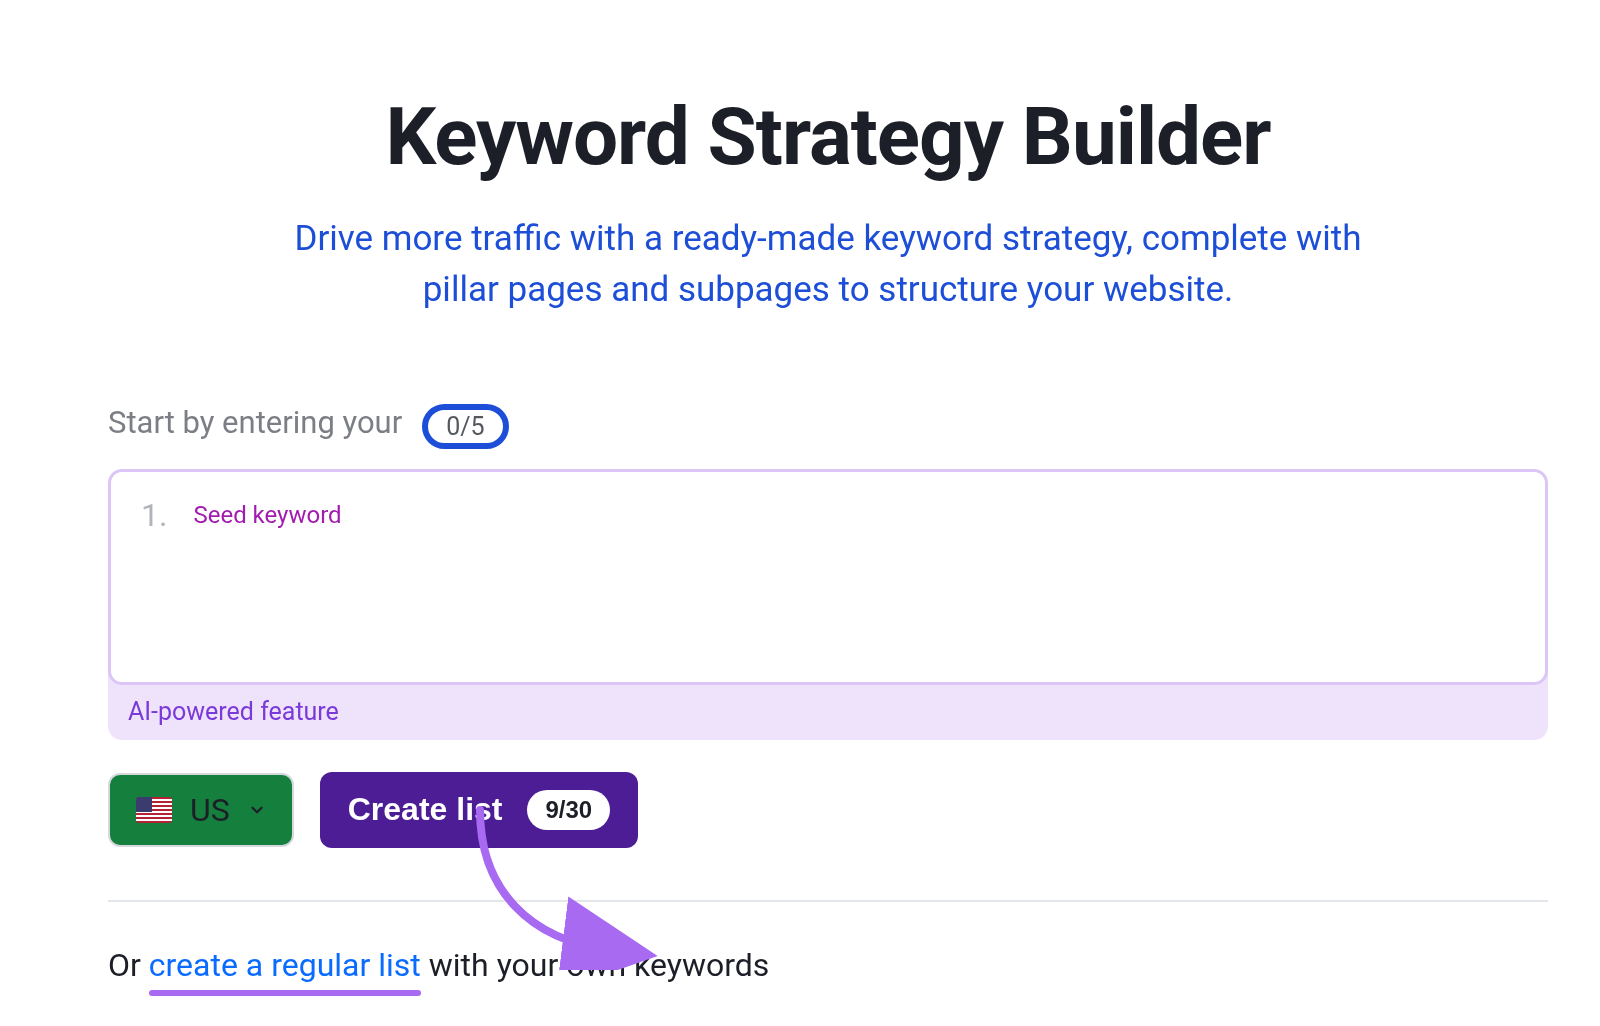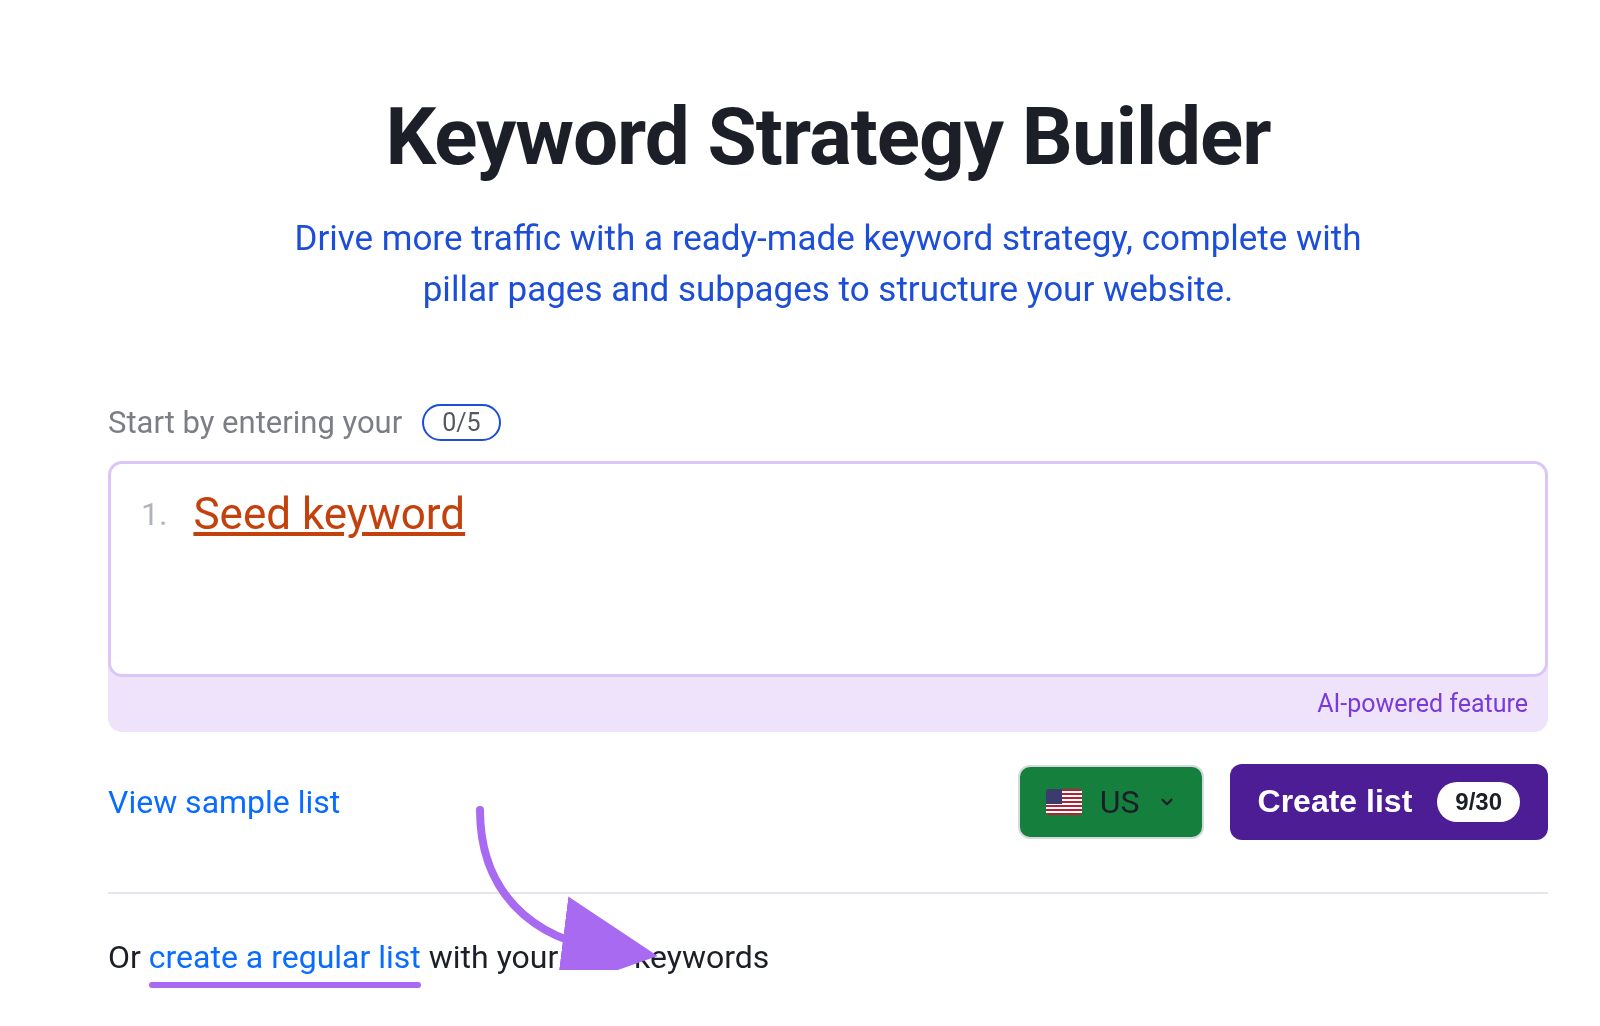--- a/index.html
+++ b/index.html
@@ -40,21 +40,21 @@
     font-size: 31px;
     color: #7b7f85;
   }
   .seed-term {
     border-bottom: 2px dotted #9ca0a6;
     padding-bottom: 2px;
     margin-left: 8px;
   }
   .count-pill {
     margin-left: 20px;
-    border: 2px solid #1d4ed8;
+    border: 6px solid #1d4ed8;
     border-radius: 999px;
     padding: 2px 18px;
     font-size: 25px;
     color: #55595f;
   }
   .input-wrap {
     background: #efe3fb;
     border-radius: 14px;
     padding-bottom: 0;
     overflow: hidden;
@@ -73,29 +73,27 @@
   .input-inner {
     display: flex;
     align-items: center;
     gap: 26px;
   }
   .index {
     color: #b0b4ba;
     font-size: 32px;
   }
   .placeholder-text {
-    color: #c2410c;
-    font-size: 44px;
-    text-decoration: underline;
+    color: #a21caf;
+    font-size: 24px;
   }
   .ai-label {
     color: #7a3ad9;
     font-size: 25px;
     padding: 12px 20px 14px 20px;
-    text-align: right;
   }
   .controls-row {
     display: flex;
     align-items: center;
     justify-content: space-between;
     margin-bottom: 52px;
   }
   .sample-link {
     color: #0a6cff;
     font-size: 32px;
@@ -208,21 +206,20 @@
     <div class="input-box">
       <div class="input-inner">
         <span class="index">1.</span>
         <span class="placeholder-text">Seed keyword</span>
       </div>
     </div>
     <div class="ai-label">AI-powered feature</div>
   </div>
 
   <div class="controls-row">
-    <a href="#" class="sample-link">View sample list</a>
     <div class="right-controls">
       <div class="country-select">
         <span class="flag">
           <span class="stripes"></span>
             <span class="canton"></span>
         </span>
         <span>US</span>
         <svg class="chev" viewBox="0 0 24 24">
           <path d="M6 9l6 6 6-6" fill="none" stroke="#1c1f27" stroke-width="3" stroke-linecap="round" stroke-linejoin="round"></path>
         </svg>

